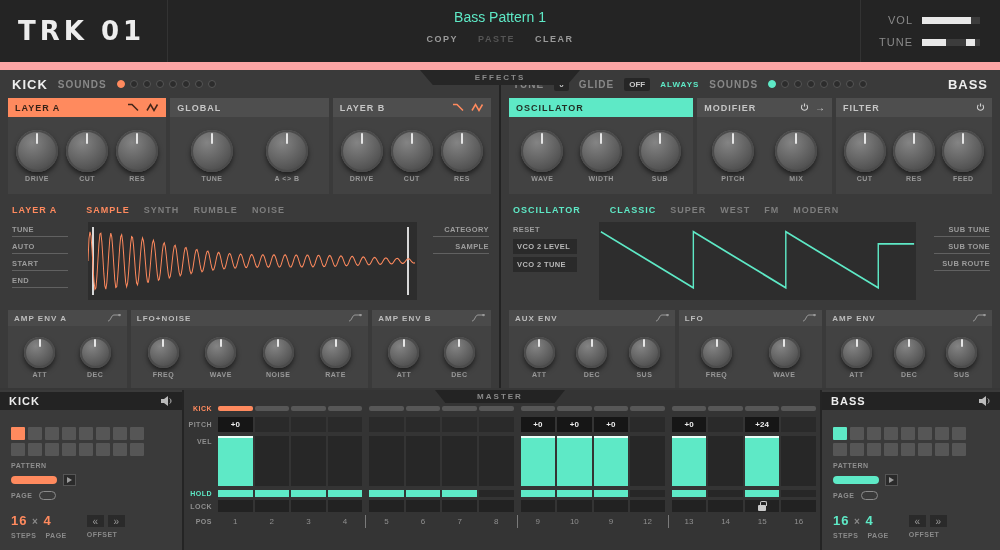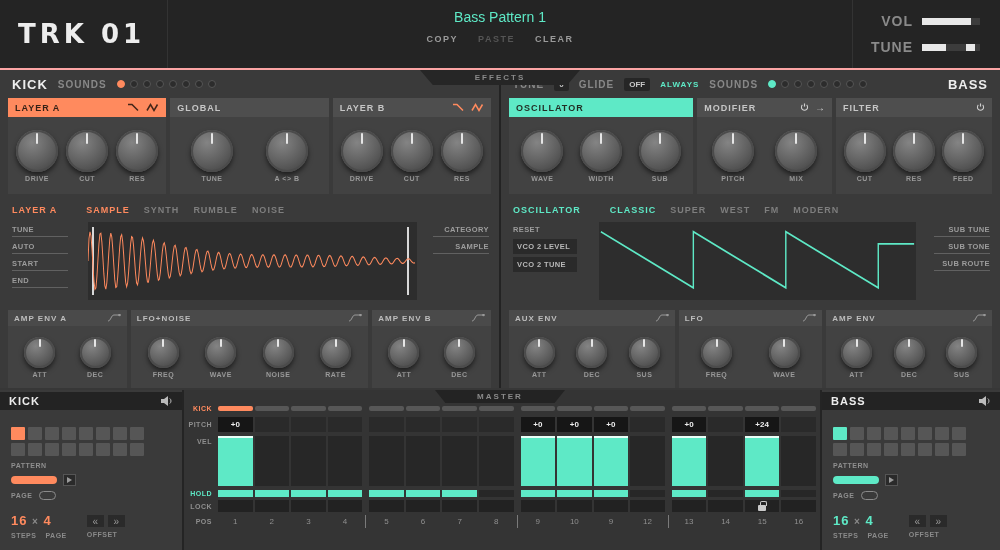--- a/index.html
+++ b/index.html
@@ -1,33 +1,33 @@
 <!DOCTYPE html>
 <html><head>
 <meta charset="utf-8">
 <style>
   *{margin:0;padding:0;box-sizing:border-box}
   html,body{background:#141414}
   body{font-family:"Liberation Sans",sans-serif}
   .app{position:relative;width:1000px;height:550px;background:#373737;overflow:hidden;color:#ccc}
 
   
-  .top{position:absolute;left:0;top:0;width:1000px;height:70px;background:#242424;border-bottom:2px solid #fca5a5;display:flex}
+  .top{position:absolute;left:0;top:0;width:1000px;height:70px;background:#242424;border-bottom:8px solid #fca5a5;display:flex}
   .logo-box{width:168px;display:flex;align-items:center;padding-left:18px;border-right:1px solid #333}
   .logo{font-size:26px;font-weight:bold;color:#ededed;letter-spacing:4px;font-family:"DejaVu Sans",sans-serif}
   .mode-col{display:flex;flex-direction:column;justify-content:center;gap:12px;padding-left:16px;width:120px}
   .mode-label{font-size:9px;font-weight:bold;letter-spacing:1.5px;color:#8a8a8a;cursor:pointer}
   .pattern-block{position:absolute;left:50%;top:0;transform:translateX(-50%);height:52px;display:flex;flex-direction:column;align-items:center;justify-content:center;gap:9px}
   .pattern-name{font-size:14px}
   .pattern-actions{display:flex;gap:20px}
   .action{font-size:9px;font-weight:bold;letter-spacing:1.5px;color:#9a9a9a;cursor:pointer}
   .action.dim{color:#555}
   .vol-block{margin-left:auto;display:flex;flex-direction:column;justify-content:center;gap:10px;padding:0 20px 0 18px;border-left:1px solid #333}
   .slider-row{display:flex;align-items:center;justify-content:flex-end;gap:9px}
-  .slider-label{font-size:14px;font-weight:bold;letter-spacing:1px;color:#8a8a8a}
+  .slider-label{font-size:11px;font-weight:normal;letter-spacing:1px;color:#8a8a8a}
   .slider{width:58px;height:7px;background:#3c3c3c;position:relative}
   .slider .fill{position:absolute;left:0;top:0;height:100%;background:#e8e8e8}
   .slider .handle{position:absolute;top:0;left:76%;width:9px;height:100%;background:#e8e8e8}
 
   
   .main{position:absolute;top:70px;left:0;width:1000px;height:318px;background:#3a3a3a}
   .v-div{position:absolute;left:499px;top:0;width:2px;height:100%;background:#232323}
   .effects-tab{position:absolute;left:50%;top:0;transform:translateX(-50%);width:160px;height:15px;background:#262626;color:#8a8a8a;font-size:8px;font-weight:bold;letter-spacing:2px;display:flex;align-items:center;justify-content:center;clip-path:polygon(0 0,100% 0,92% 100%,8% 100%);z-index:5;cursor:pointer}
   .half{position:absolute;top:0;height:100%;width:499px}
   .half.left{left:0}

